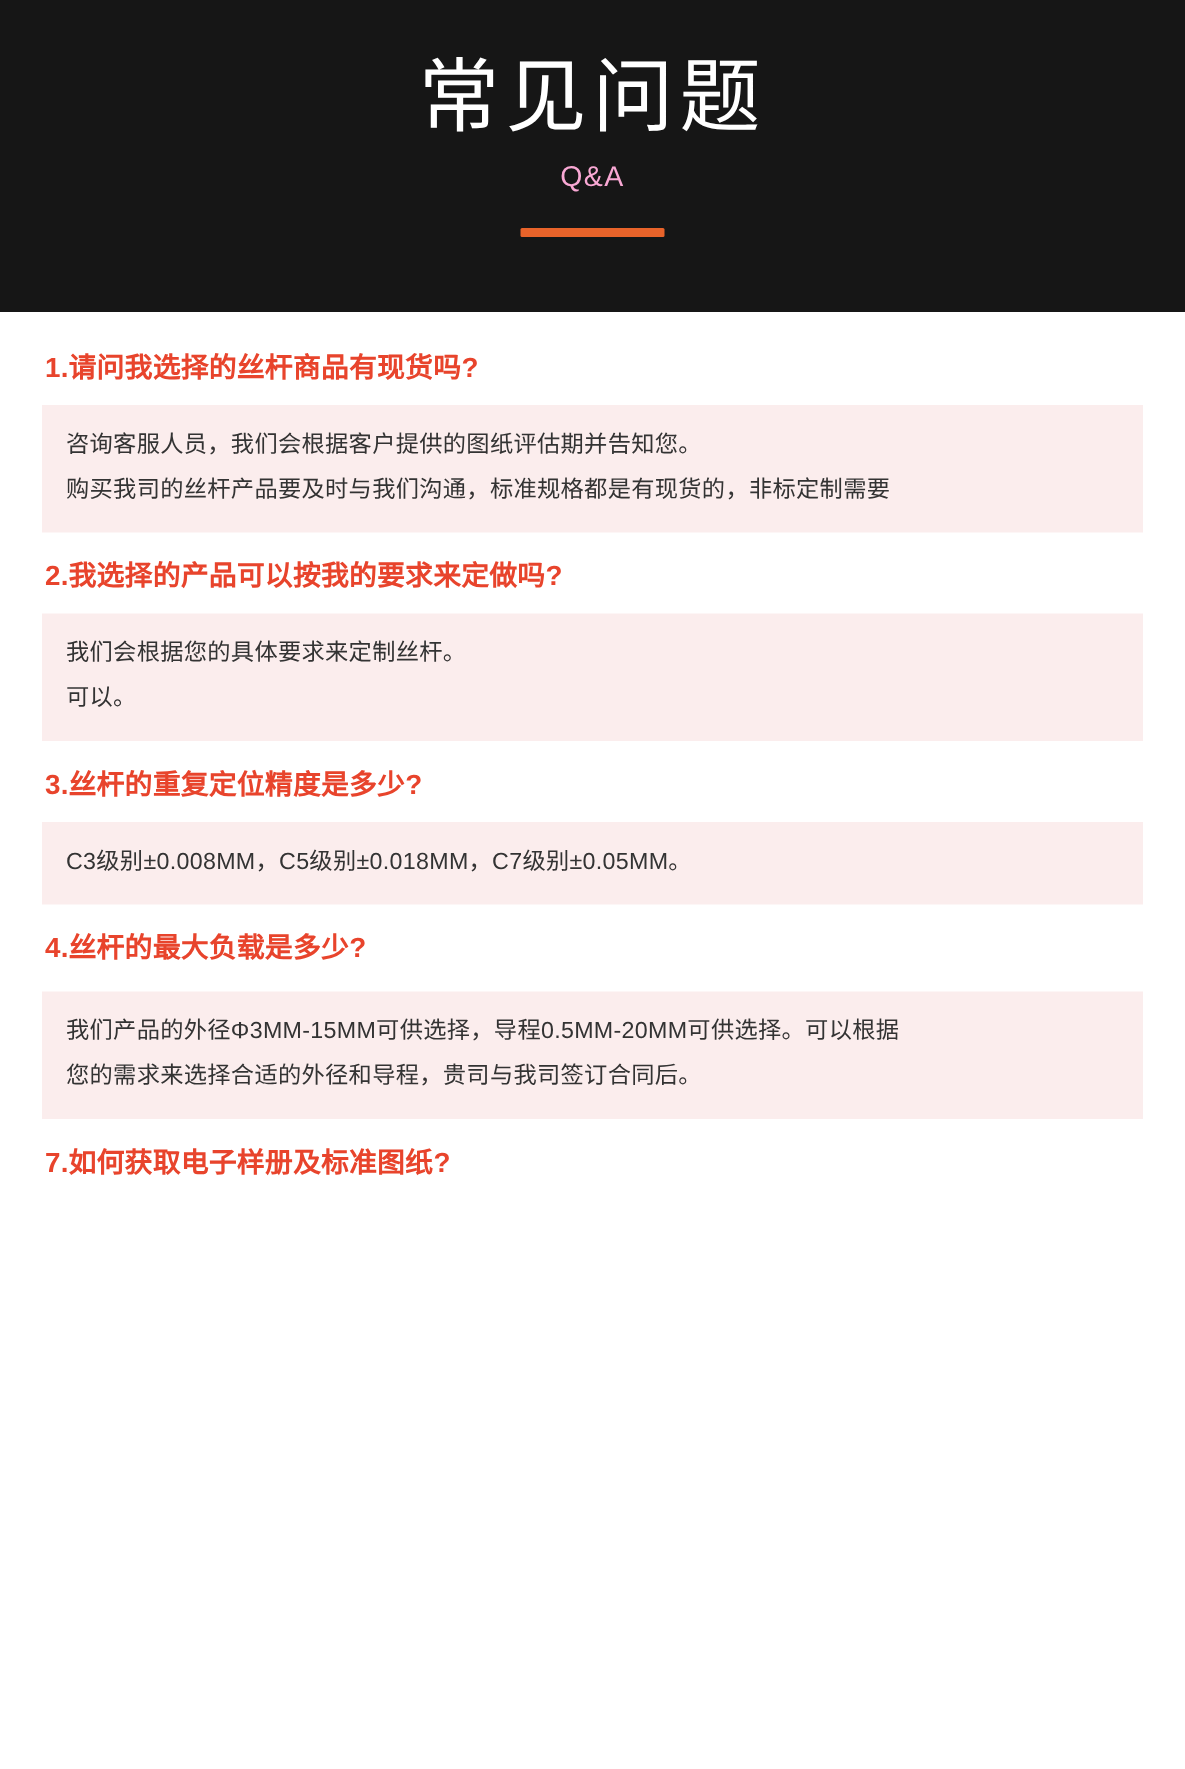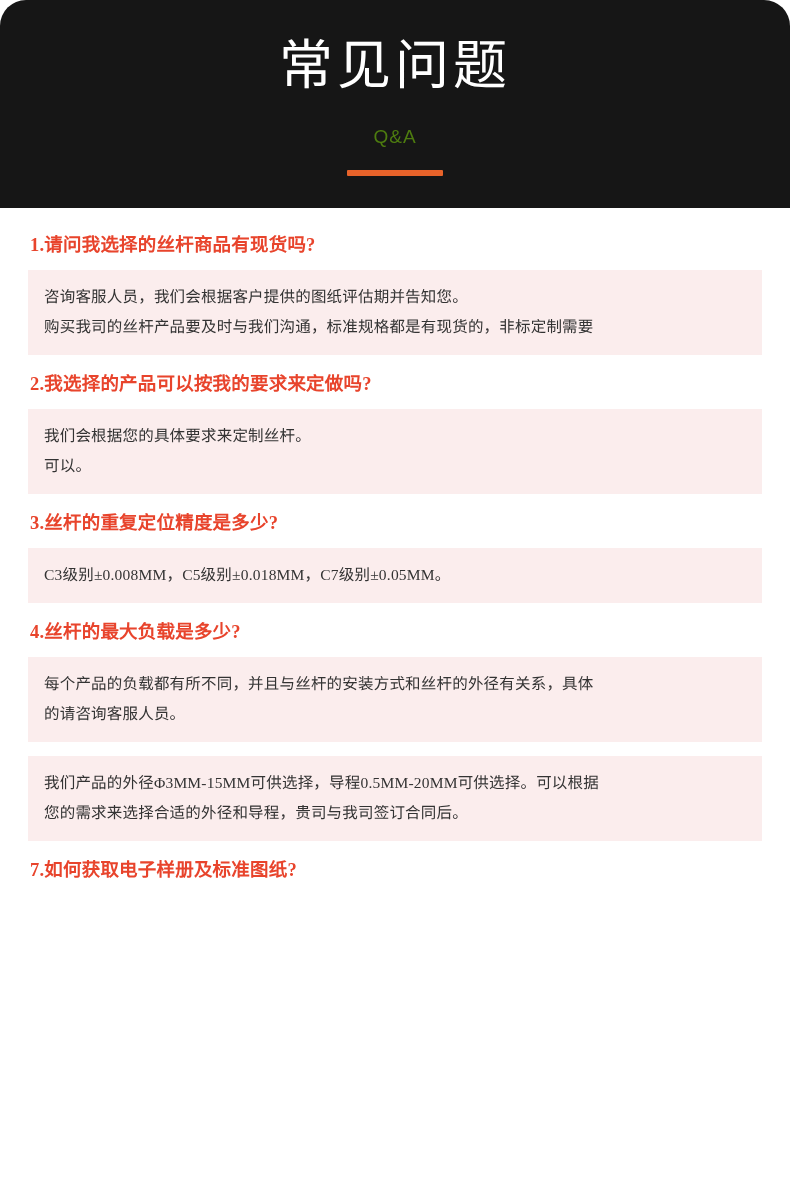--- a/index.html
+++ b/index.html
@@ -11,21 +11,20 @@
     background: #ffffff;
     font-family: "Liberation Sans", "DejaVu Sans", sans-serif;
     -webkit-font-smoothing: antialiased;
   }
   .page {
     width: 790px;
     min-height: 1179px;
     position: relative;
     background: #ffffff;
     overflow: hidden;
-    border-radius: 26px;
   }
 
   
   .header {
     background: #161616;
     height: 208px;
     width: 100%;
     display: flex;
     flex-direction: column;
     align-items: center;
@@ -36,39 +35,38 @@
   .header-title {
     color: #ffffff;
     font-size: 54px;
     line-height: 66px;
     letter-spacing: 4px;
     font-weight: normal;
     margin: 0;
     text-align: center;
   }
   .header-sub {
-    color: #4d7c0f;
+    color: #f9a8d4;
     font-size: 19px;
     letter-spacing: 1px;
-    margin-top: 28px;
+    margin-top: 10px;
     text-align: center;
   }
   .header-rule {
     width: 96px;
     height: 6px;
     background: #e8632a;
     margin-top: 22px;
     border-radius: 1px;
   }
 
   
   .faq {
     padding: 22px 28px 26px 28px;
     box-sizing: border-box;
-    font-family: Liberation Serif, serif;
   }
   .faq-item {
     margin-bottom: 14px;
   }
   .faq-q {
     color: #e8442c;
     font-size: 18.5px;
     font-weight: bold;
     line-height: 30px;
     margin: 0 0 10px 2px;
@@ -114,24 +112,20 @@
         </div>
       </div>
       <div class="faq-item">
         <div class="faq-q">3.丝杆的重复定位精度是多少?</div>
         <div class="faq-a">
           <span class="line">C3级别±0.008MM，C5级别±0.018MM，C7级别±0.05MM。</span>
         </div>
       </div>
       <div class="faq-item">
         <div class="faq-q">4.丝杆的最大负载是多少?</div>
-        <div class="faq-a">
-          <span class="line">每个产品的负载都有所不同，并且与丝杆的安装方式和丝杆的外径有关系，具体</span>
-          <span class="line">的请咨询客服人员。</span>
-        </div>
       </div>
       <div class="faq-item">
         <div class="faq-a">
           <span class="line">我们产品的外径Φ3MM-15MM可供选择，导程0.5MM-20MM可供选择。可以根据</span>
           <span class="line">您的需求来选择合适的外径和导程，贵司与我司签订合同后。</span>
         </div>
       </div>
       <div class="faq-item">
         <div class="faq-q">7.如何获取电子样册及标准图纸?</div>
       </div>

